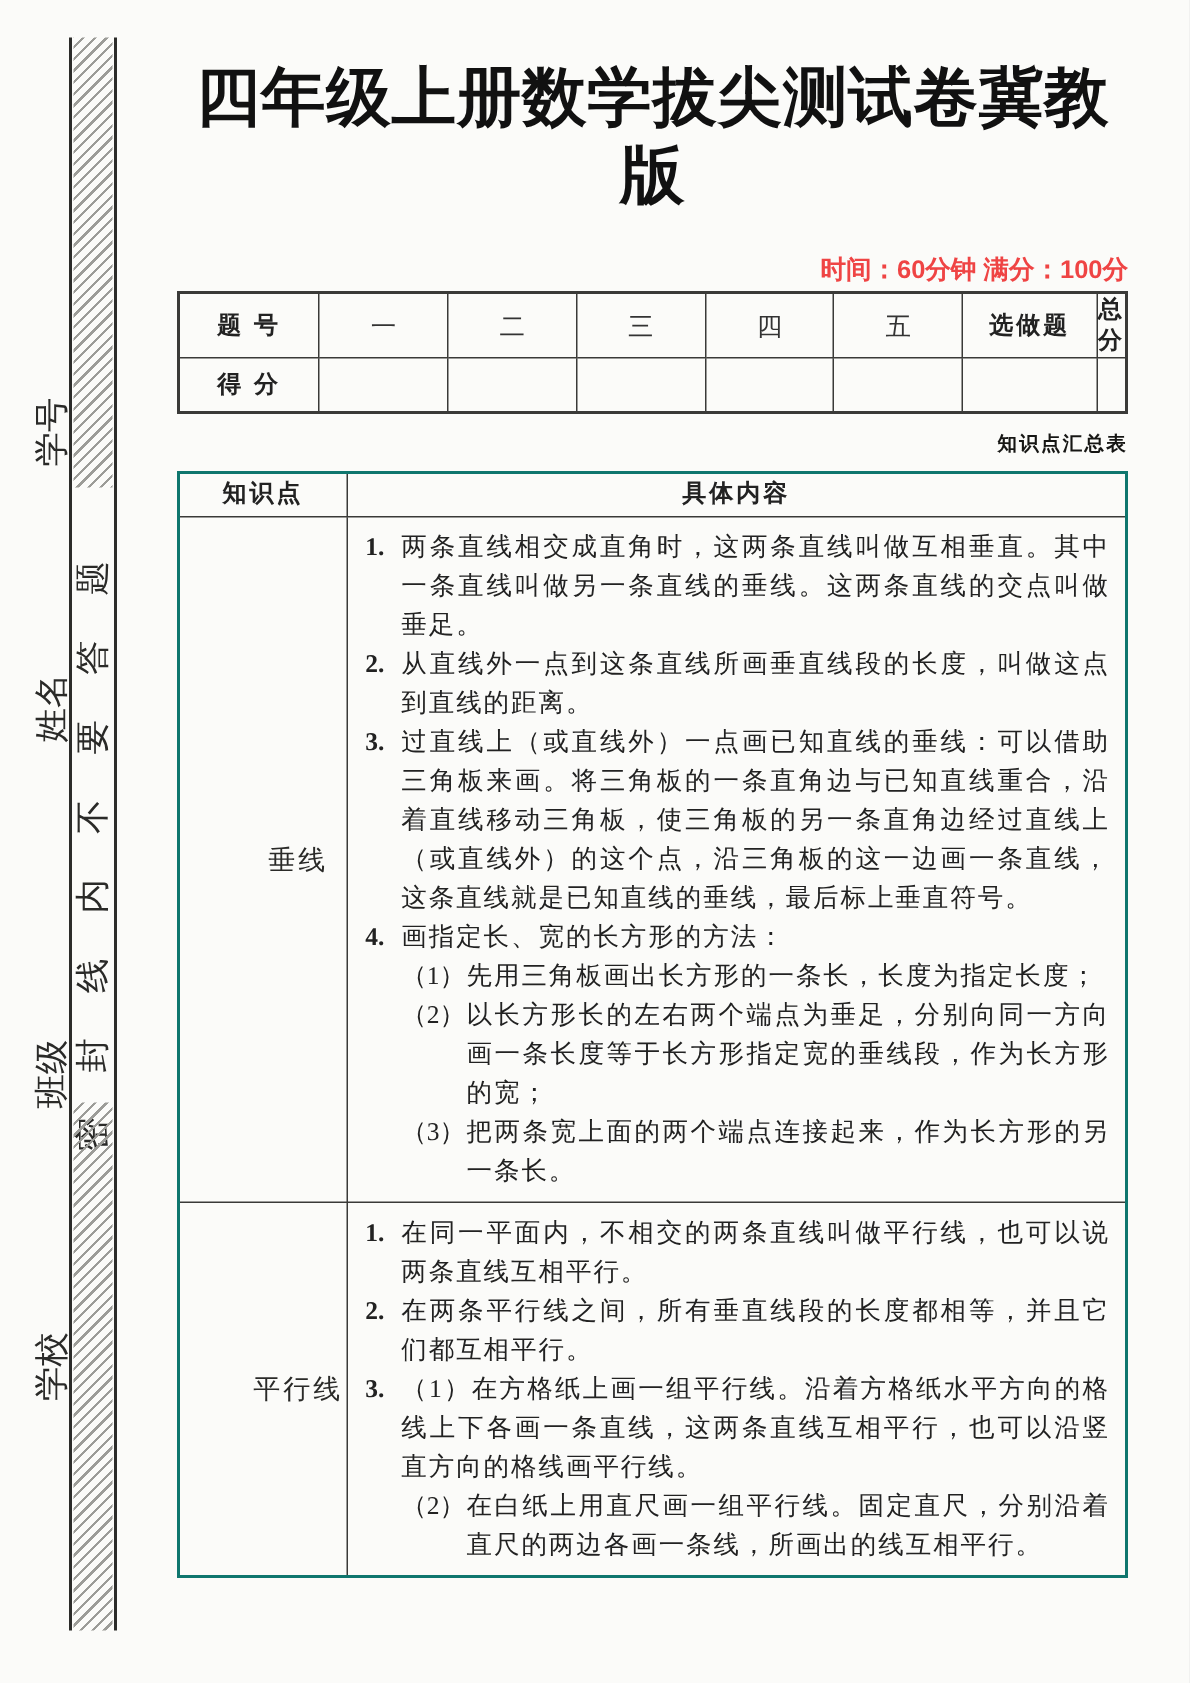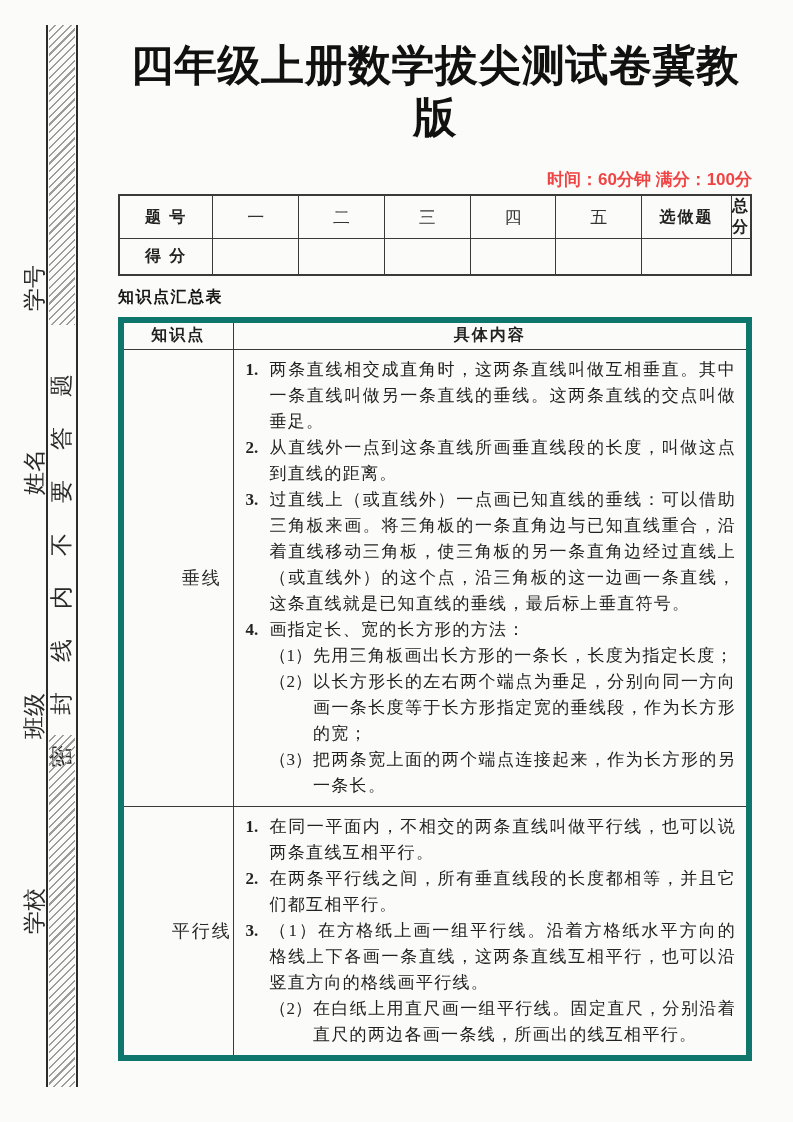--- a/index.html
+++ b/index.html
@@ -86,26 +86,26 @@
   .score-table tr:first-child td { height:31px; }
   .score-table tr:last-child td { height:36px; }
   .cell-head {
     font-family:"Liberation Sans","DejaVu Sans",sans-serif;
     font-weight:700; font-size:16px; letter-spacing:2px; color:#222;
   }
   .cell-num { font-size:17px; color:#333; }
 
   .kt-caption {
     margin:11px 0 9px 0;
-    text-align:left;
-    font-family:"Liberation Sans","DejaVu Sans",sans-serif;
-    font-weight:700; font-size:16px; letter-spacing:1.5px; color:#161614;
-  }
-
-  .knowledge-table { border:6px solid #0f766e; }
+    text-align:right;
+    font-family:"Liberation Sans","DejaVu Sans",sans-serif;
+    font-weight:700; font-size:13px; letter-spacing:1.5px; color:#161614;
+  }
+
+  .knowledge-table { border:2px solid #0f766e; }
   .knowledge-table td, .knowledge-table th {
     border:1px solid #3a3a38; vertical-align:middle;
   }
   .kt-colhead {
     height:30px; text-align:center;
     font-family:"Liberation Sans","DejaVu Sans",sans-serif;
     font-weight:700; font-size:16px; letter-spacing:2px; color:#222;
   }
   .kt-topic {
     text-align:center;

